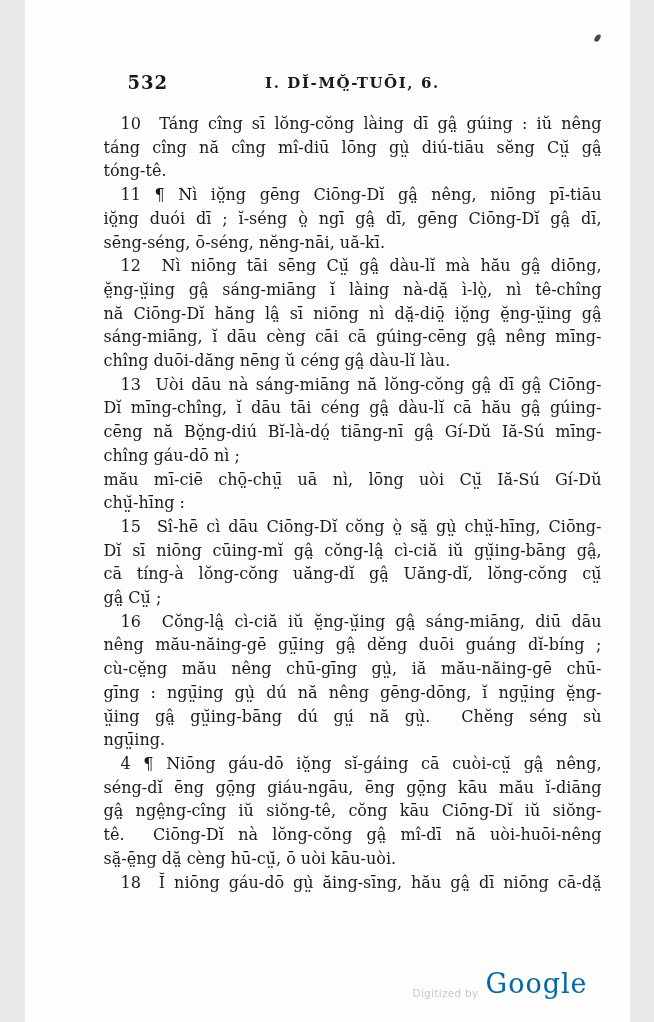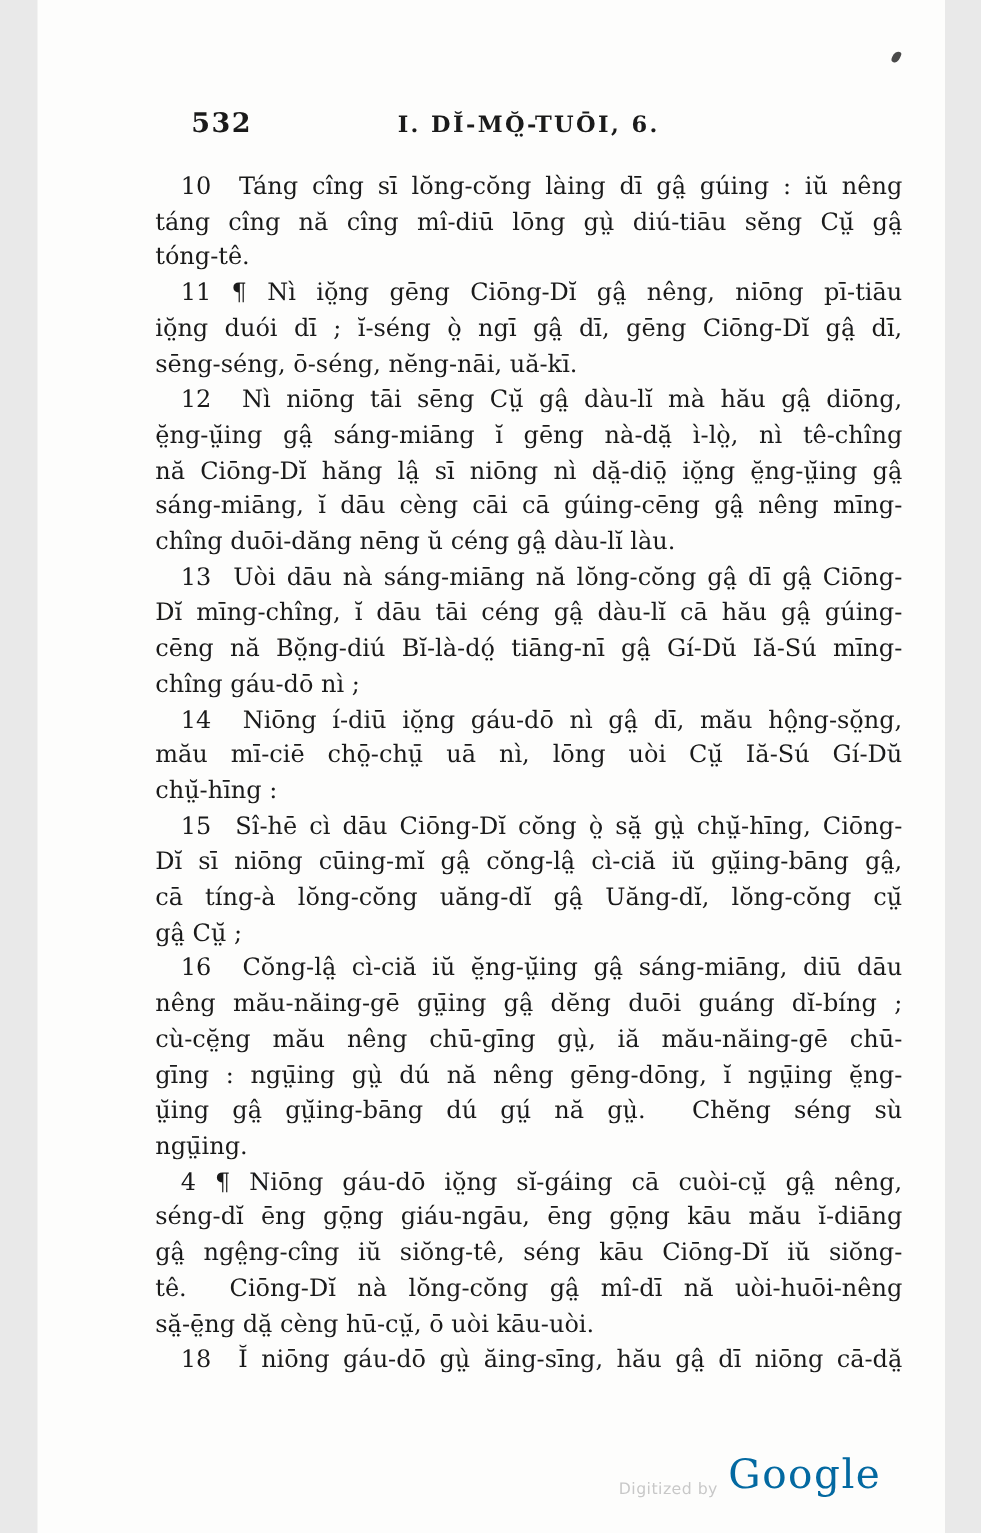--- a/index.html
+++ b/index.html
@@ -72,54 +72,53 @@
         <div class="line">táng cîng nă cîng mî-diū lōng gṳ̀ diú-tiāu sĕng Cṳ̆ gâ̤</div>
         <div class="line last">tóng-tê.</div>
       </div>
       <div class="verse">
         <div class="line first">11 ¶ Nì iŏ̤ng gēng Ciōng-Dĭ gâ̤ nêng, niōng pī-tiāu</div>
         <div class="line">iŏ̤ng duói dī ; ĭ-séng ò̤ ngī gâ̤ dī, gēng Ciōng-Dĭ gâ̤ dī,</div>
         <div class="line last">sēng-séng, ō-séng, nĕng-nāi, uă-kī.</div>
       </div>
       <div class="verse">
         <div class="line first">12&nbsp; Nì niōng tāi sēng Cṳ̆ gâ̤ dàu-lĭ mà hău gâ̤ diōng,</div>
-        <div class="line">ĕ̤ng-ṳ̆ing gâ̤ sáng-miāng ĭ gēng nà-dă̤ ì-lò̤, nì tê-chîng</div>
+        <div class="line">ĕ̤ng-ṳ̆ing gâ̤ sáng-miāng ĭ làing nà-dă̤ ì-lò̤, nì tê-chîng</div>
         <div class="line">nă Ciōng-Dĭ hăng lâ̤ sī niōng nì dă̤-diō̤ iŏ̤ng ĕ̤ng-ṳ̆ing gâ̤</div>
         <div class="line">sáng-miāng, ĭ dāu cèng cāi cā gúing-cēng gâ̤ nêng mīng-</div>
         <div class="line last">chîng duōi-dăng nēng ŭ céng gâ̤ dàu-lĭ làu.</div>
       </div>
       <div class="verse">
         <div class="line first">13&nbsp; Uòi dāu nà sáng-miāng nă lŏng-cŏng gâ̤ dī gâ̤ Ciōng-</div>
         <div class="line">Dĭ mīng-chîng, ĭ dāu tāi céng gâ̤ dàu-lĭ cā hău gâ̤ gúing-</div>
         <div class="line">cēng nă Bŏ̤ng-diú Bĭ-là-dó̤ tiāng-nī gâ̤ Gí-Dŭ Iă-Sú mīng-</div>
         <div class="line last">chîng gáu-dō nì ;</div>
       </div>
       <div class="verse">
-        <div class="line first">14&nbsp; Niōng í-diū iŏ̤ng gáu-dō nì gâ̤ dī, mău hô̤ng-sŏ̤ng,</div>
         <div class="line">mău mī-ciē chō̤-chṳ̄ uā nì, lōng uòi Cṳ̆ Iă-Sú Gí-Dŭ</div>
         <div class="line last">chṳ̆-hīng :</div>
       </div>
       <div class="verse">
         <div class="line first">15&nbsp; Sî-hē cì dāu Ciōng-Dĭ cŏng ò̤ să̤ gṳ̀ chṳ̆-hīng, Ciōng-</div>
         <div class="line">Dĭ sī niōng cūing-mĭ gâ̤ cŏng-lâ̤ cì-ciă iŭ gṳ̆ing-bāng gâ̤,</div>
         <div class="line">cā tíng-à lŏng-cŏng uăng-dĭ gâ̤ Uăng-dĭ, lŏng-cŏng cṳ̆</div>
         <div class="line last">gâ̤ Cṳ̆ ;</div>
       </div>
       <div class="verse">
         <div class="line first">16&nbsp; Cŏng-lâ̤ cì-ciă iŭ ĕ̤ng-ṳ̆ing gâ̤ sáng-miāng, diū dāu</div>
         <div class="line">nêng mău-năing-gē gṳ̄ing gâ̤ dĕng duōi guáng dĭ-bíng ;</div>
         <div class="line">cù-cĕ̤ng mău nêng chū-gīng gṳ̀, iă mău-năing-gē chū-</div>
         <div class="line">gīng : ngṳ̄ing gṳ̀ dú nă nêng gēng-dōng, ĭ ngṳ̄ing ĕ̤ng-</div>
         <div class="line">ṳ̆ing gâ̤ gṳ̆ing-bāng dú gṳ́ nă gṳ̀.&nbsp; Chĕng séng sù</div>
         <div class="line last">ngṳ̄ing.</div>
       </div>
       <div class="verse">
         <div class="line first">4 ¶ Niōng gáu-dō iŏ̤ng sĭ-gáing cā cuòi-cṳ̆ gâ̤ nêng,</div>
         <div class="line">séng-dĭ ēng gō̤ng giáu-ngāu, ēng gō̤ng kāu mău ĭ-diāng</div>
-        <div class="line">gâ̤ ngê̤ng-cîng iŭ siŏng-tê, séng kāu Ciōng-Dĭ iŭ siŏng-</div>
+        <div class="line">gâ̤ ngê̤ng-cîng iŭ siŏng-tê, cŏng kāu Ciōng-Dĭ iŭ siŏng-</div>
         <div class="line">tê.&nbsp; Ciōng-Dĭ nà lŏng-cŏng gâ̤ mî-dī nă uòi-huōi-nêng</div>
         <div class="line last">să̤-ē̤ng dă̤ cèng hū-cṳ̆, ō uòi kāu-uòi.</div>
       </div>
       <div class="verse">
         <div class="line first">18&nbsp; Ĭ niōng gáu-dō gṳ̀ ăing-sīng, hău gâ̤ dī niōng cā-dă̤</div>
       </div>
     </div>
 
   <div class="watermark">
     <span class="prefix">Digitized by</span>

